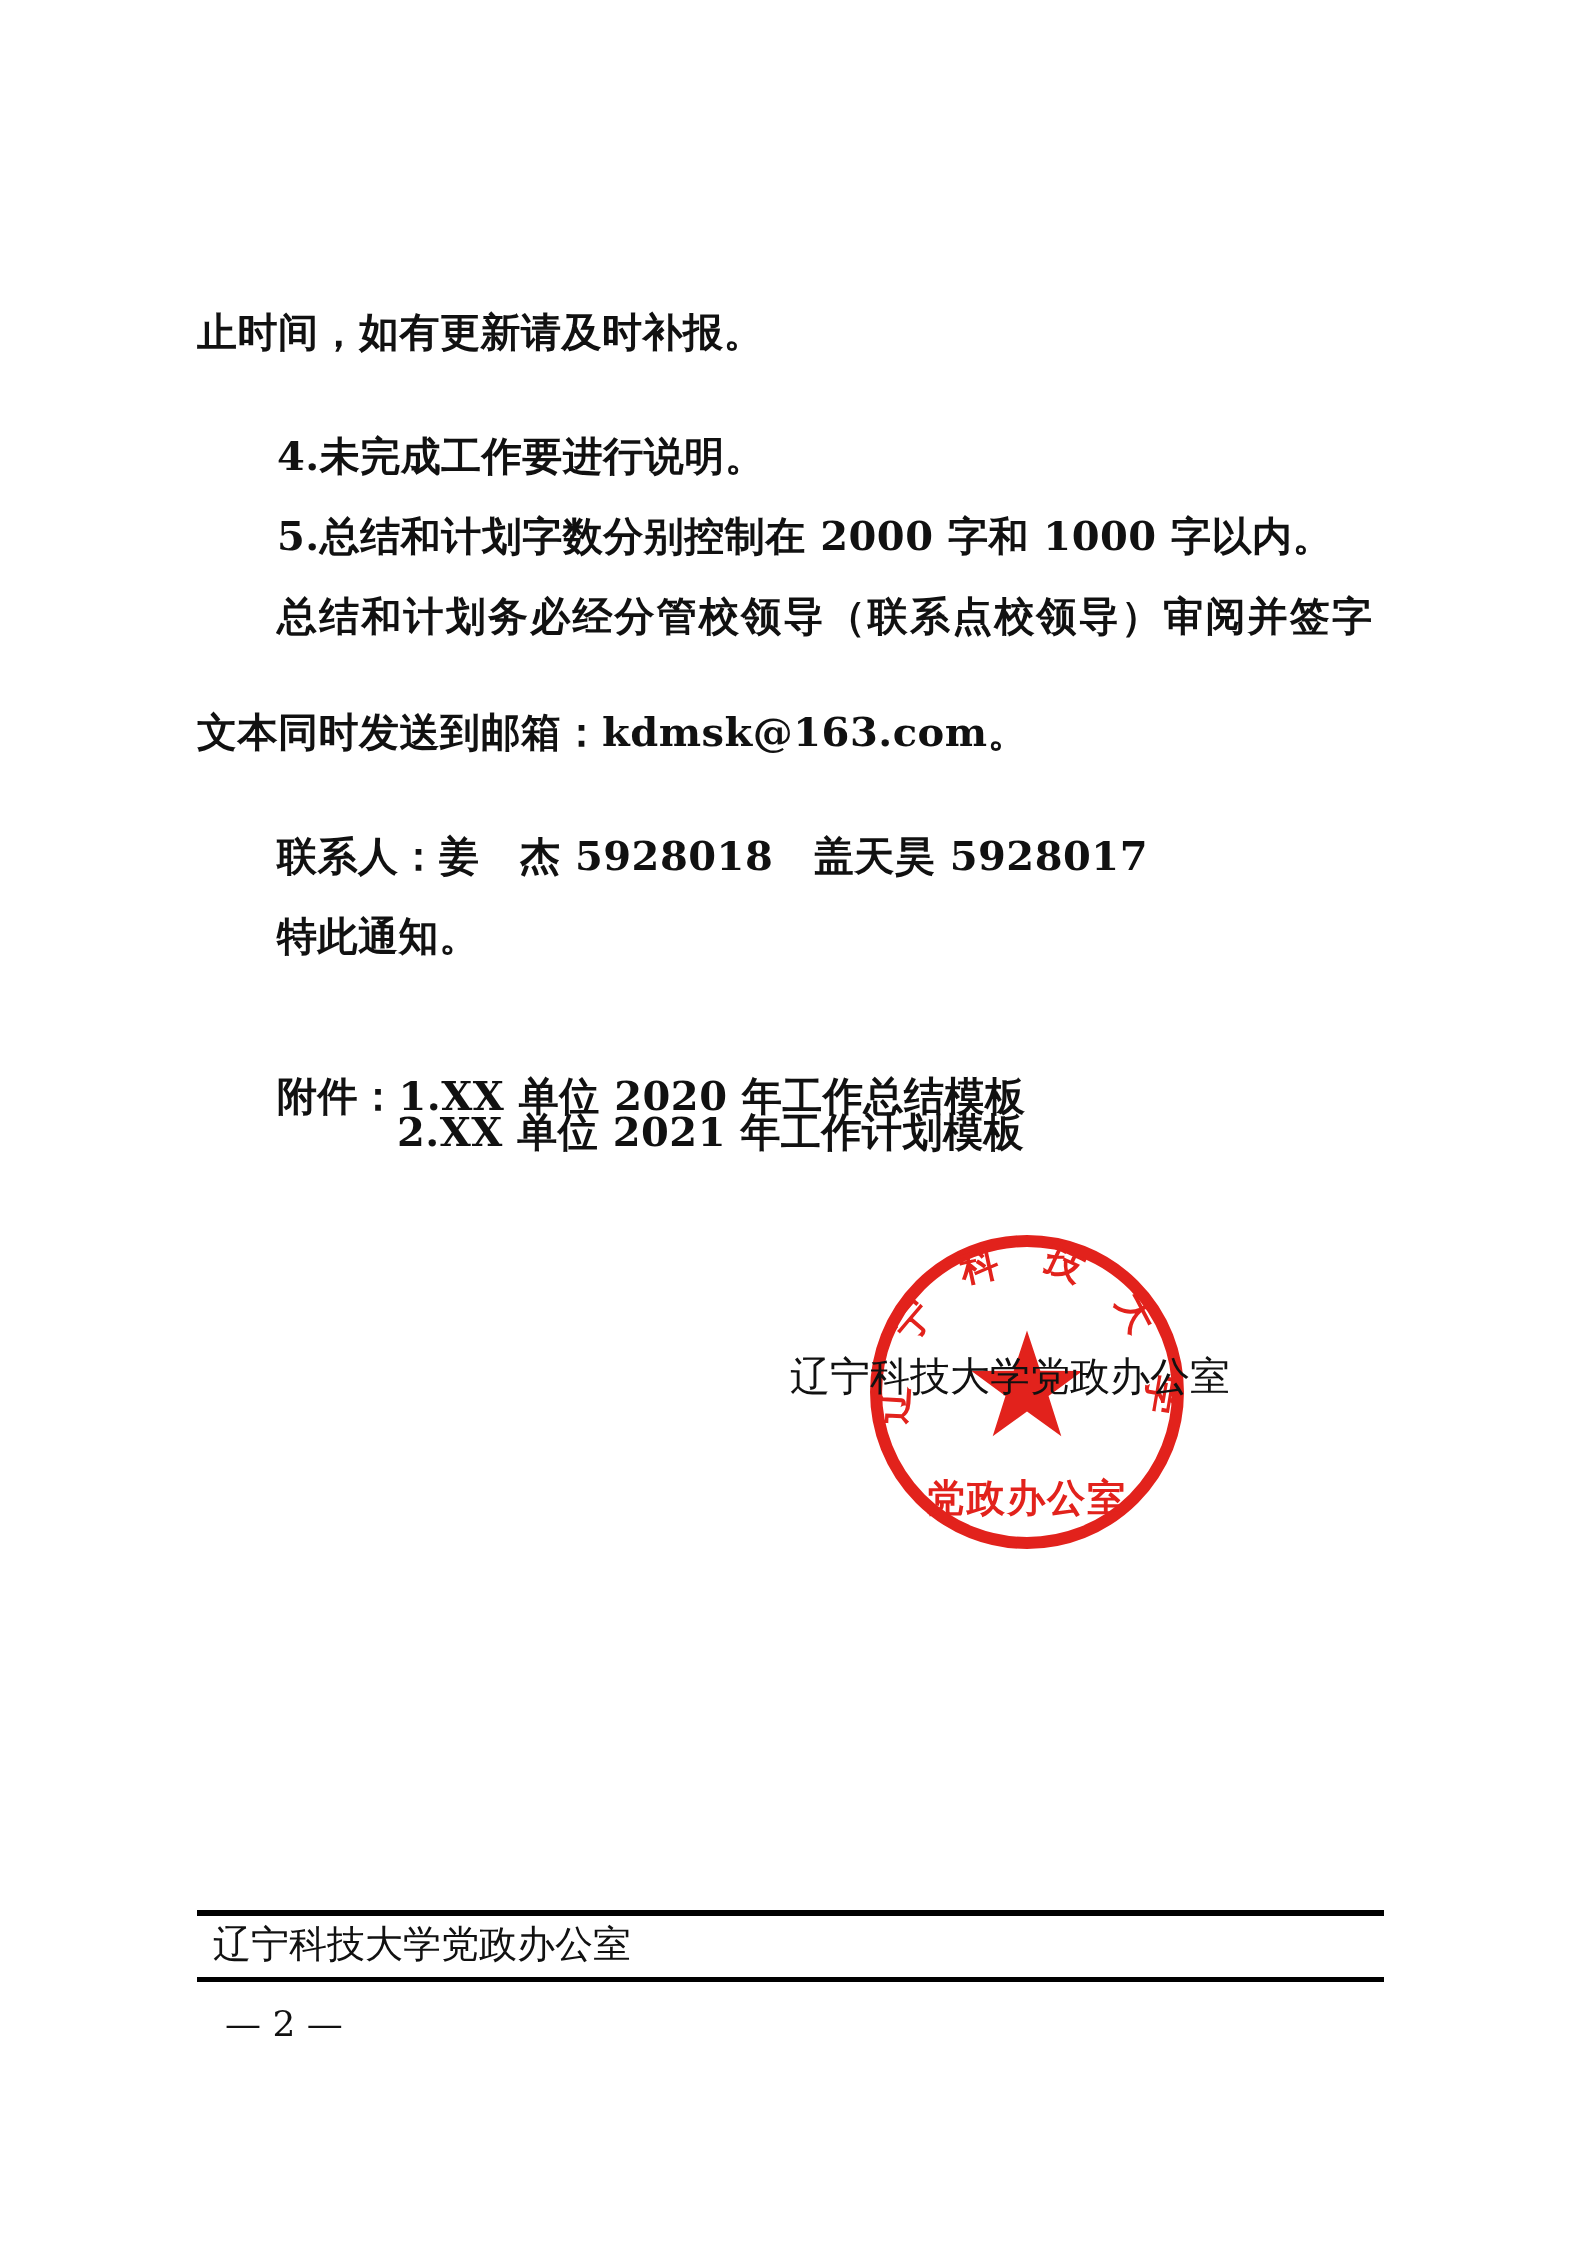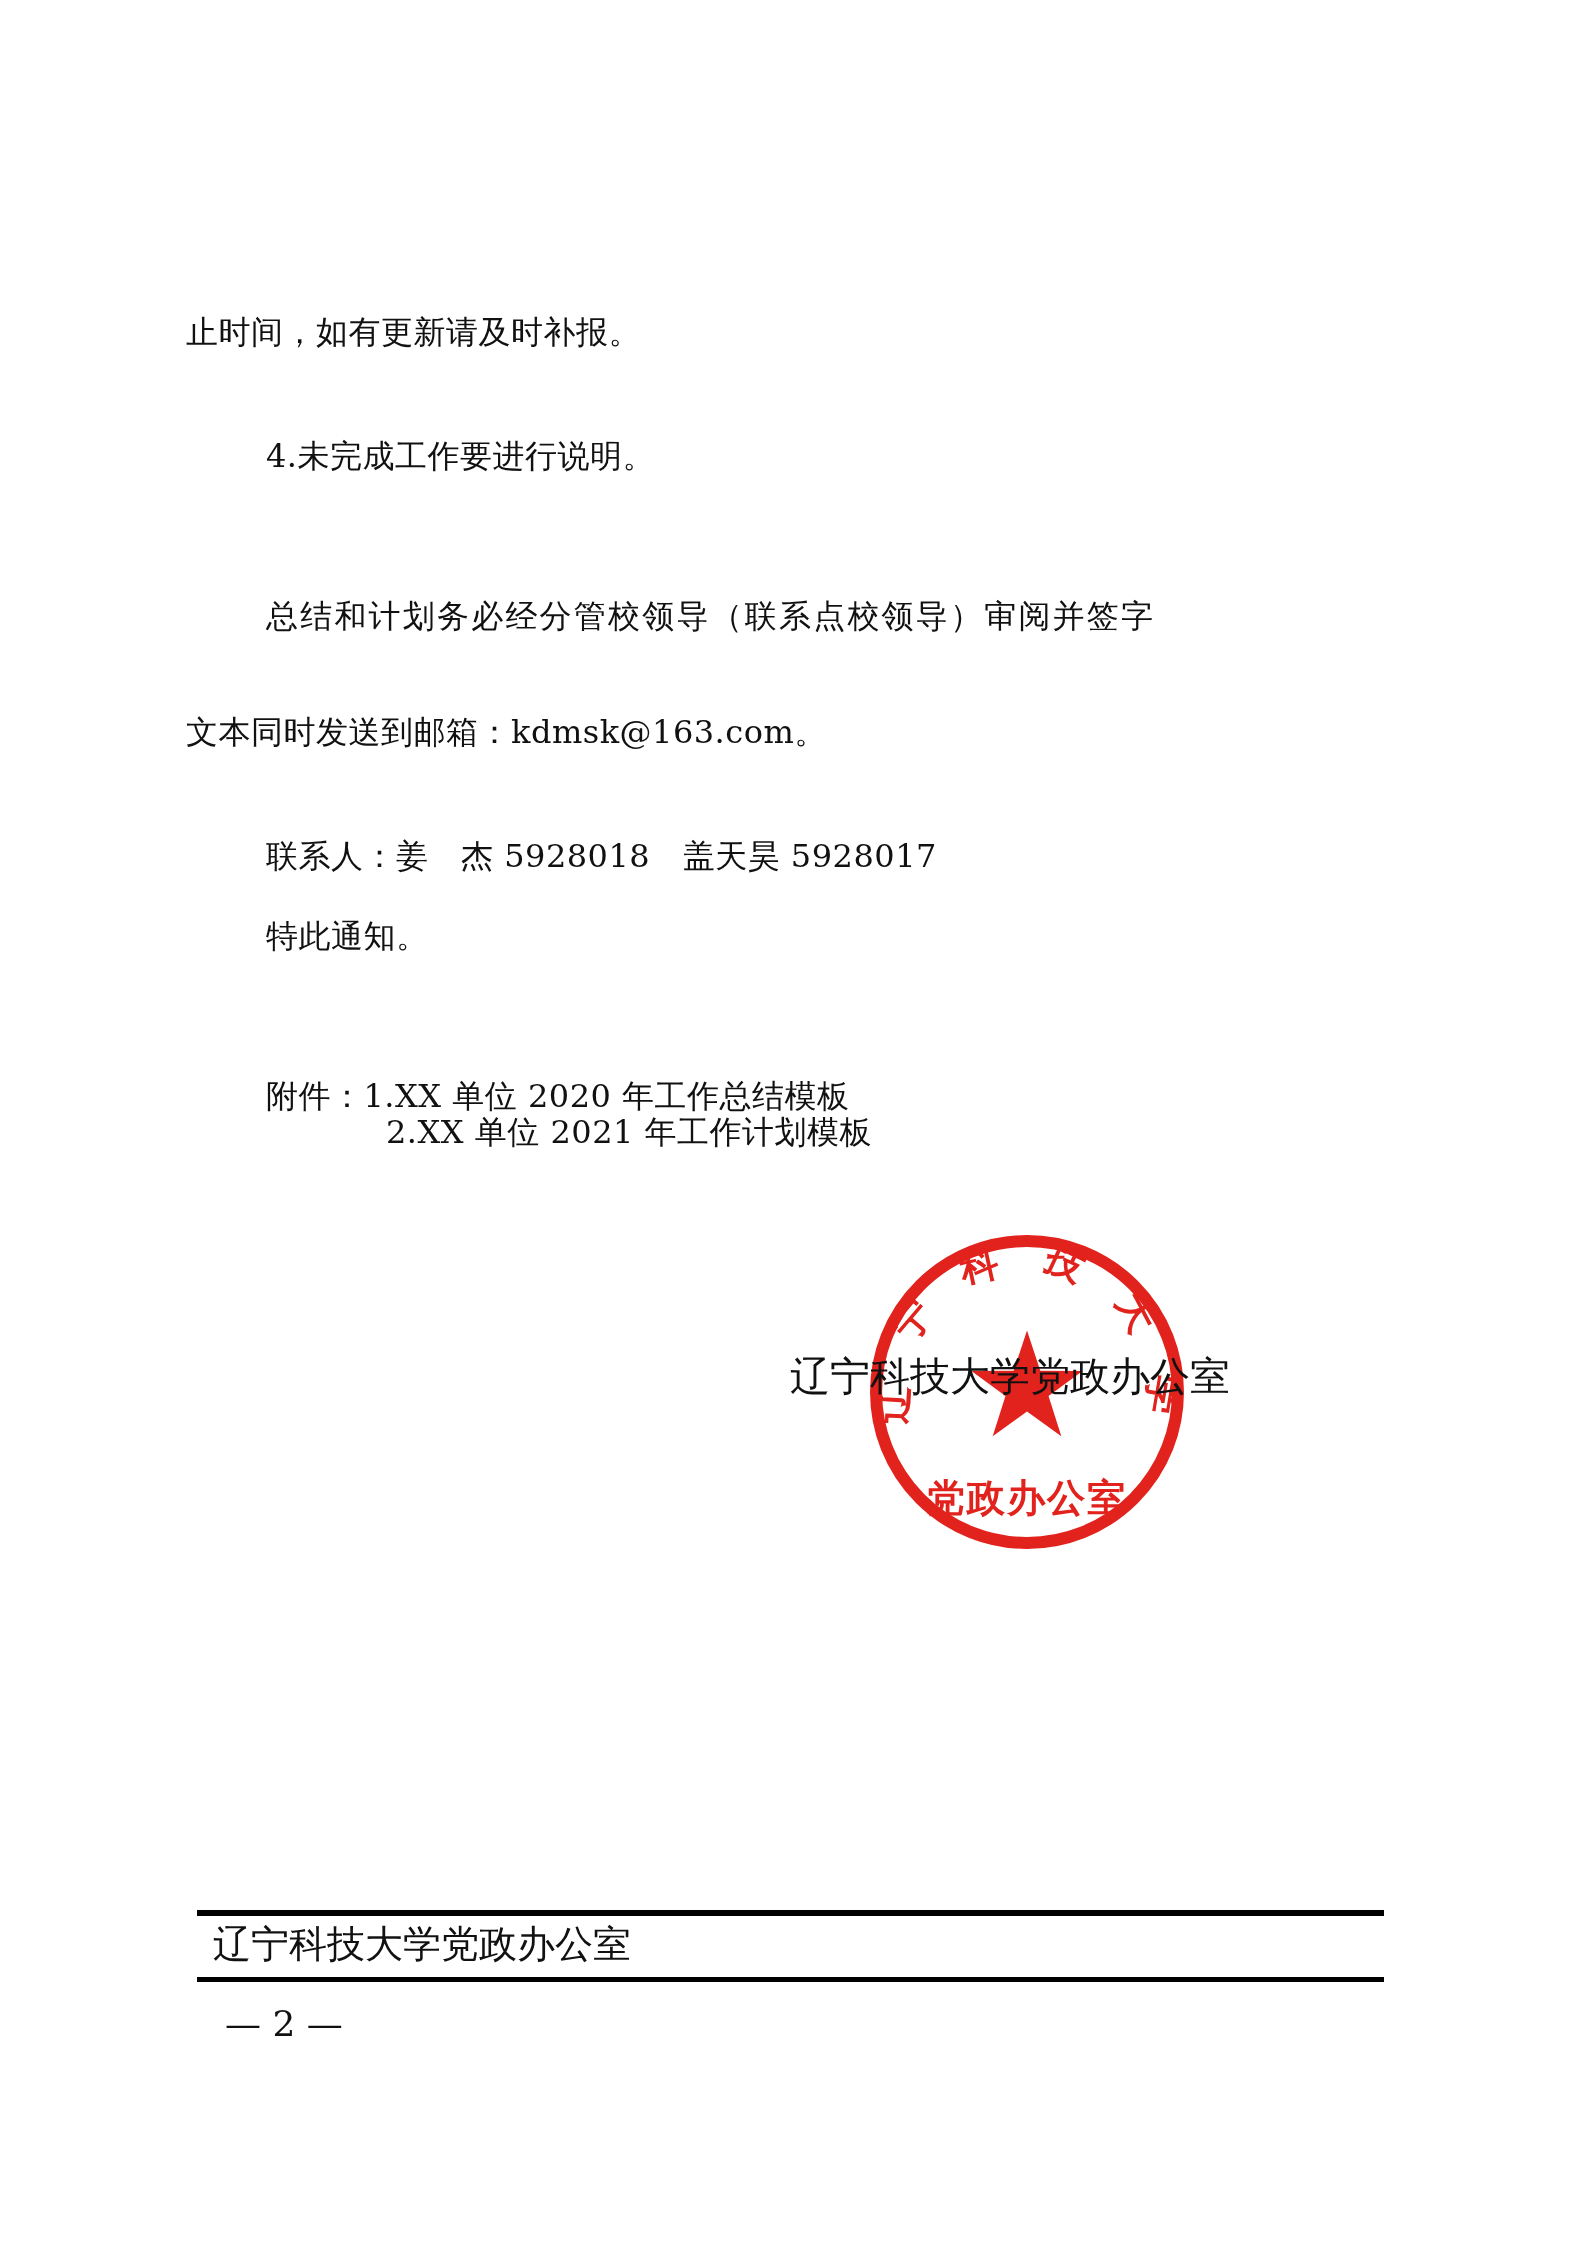--- a/index.html
+++ b/index.html
@@ -7,26 +7,27 @@
     position:relative;
     width:1587px;height:2245px;
     margin:0 auto;
     background:#ffffff;
     font-family:"DejaVu Serif","Liberation Serif",serif;
     color:#111;
     overflow:hidden;
   }
   .bline{
     position:absolute;
-    left:186px;
-    font-size:32px;
+    left:197px;
+    font-size:40px;
     line-height:48px;
     white-space:pre;
     letter-spacing:0.5px;
     z-index:2;
+    font-weight:bold;
   }
   .indent1{padding-left:80px;margin-top:44px;}
   .indent2{padding-left:200px;}
   .sp-wide{letter-spacing:2.2px;}
   .sp-mid{letter-spacing:1.5px;}
   .sig-line{
     position:absolute;
     font-size:40px;
     line-height:48px;
     white-space:pre;
@@ -78,20 +79,21 @@
       <text font-size="38" fill="var(--seal-red,#e2221c)" letter-spacing="40">
         <textPath href="#sealArc" startOffset="14">辽宁科技大学</textPath>
       </text>
       <polygon fill="var(--seal-red,#e2221c)" points="160,99 173.2,138.8 215.2,139.1 181.4,164 194.1,203.9 160,179.5 125.9,203.9 138.6,164 104.8,139.1 146.8,138.8"></polygon>
       <text x="160" y="278" text-anchor="middle" font-size="38" letter-spacing="2" fill="var(--seal-red,#e2221c)">党政办公室</text>
     </svg>
   </div>
 
   <div class="bline" style="top:308px">止时间，如有更新请及时补报。</div>
   <div class="bline indent1" style="top:388px">4.未完成工作要进行说明。</div>
+  <div class="bline indent1" style="top:468px">5.总结和计划字数分别控制在 2000 字和 1000 字以内。</div>
   <div class="bline indent1 sp-wide" style="top:548px">总结和计划务必经分管校领导（联系点校领导）审阅并签字</div>
   <div class="bline" style="top:708px">文本同时发送到邮箱：kdmsk@163.com。</div>
   <div class="bline indent1" style="top:788px">联系人：姜　杰 5928018　盖天昊 5928017</div>
   <div class="bline indent1" style="top:868px">特此通知。</div>
   <div class="bline indent1" style="top:1028px">附件：1.XX 单位 2020 年工作总结模板</div>
   <div class="bline indent2" style="top:1108px">2.XX 单位 2021 年工作计划模板</div>
 
   <div class="sig-line" style="top:1352px;left:790px;">辽宁科技大学党政办公室</div>
 
   <div class="footer-rule rule-top"></div>

